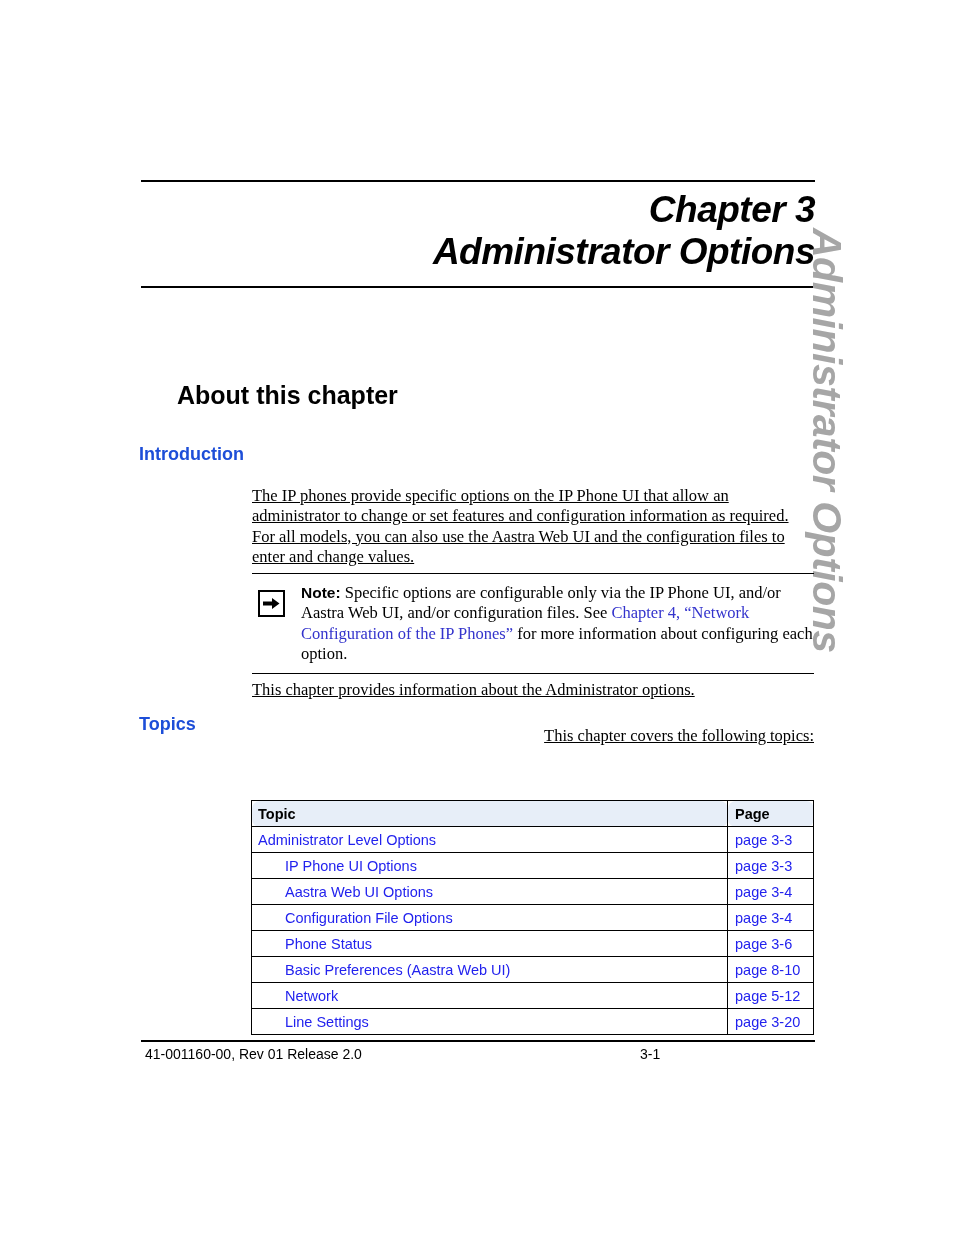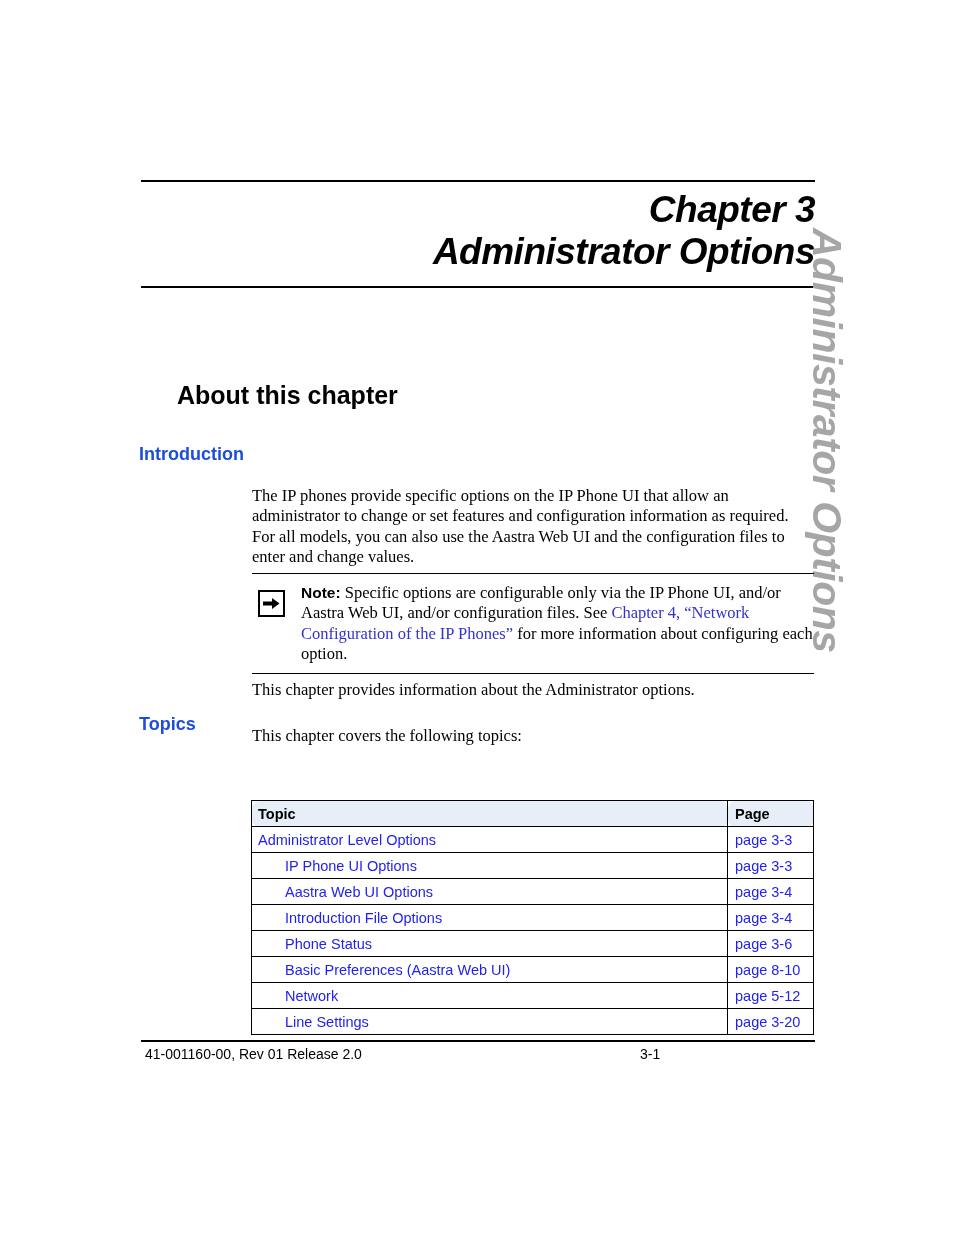--- a/index.html
+++ b/index.html
@@ -95,20 +95,21 @@
   
   .body-text {
     position: absolute;
     left: 252px;
     width: 562px;
     font-family: "Liberation Serif", "DejaVu Serif", serif;
     font-size: 16.5px;
     line-height: 20.3px;
     color: #000;
     text-align: left;
+    text-decoration: underline;
   }
 
   
   .note-box {
     position: absolute;
     left: 252px;
     top: 573px;
     width: 562px;
   }
   .note-box .rule-thin {
@@ -250,21 +251,21 @@
         <span class="note-label">Note:</span><span> Specific options are configurable only via the IP Phone UI, and/or Aastra Web UI, and/or configuration files. See </span><span class="link-blue">Chapter 4, “Network Configuration of the IP Phones”</span><span> for more information about configuring each option.</span>
       </div>
     </div>
     <div class="rule-thin"></div>
   </div>
 
   <div class="body-text" style="top:680px;">This chapter provides information about the Administrator options.</div>
 
   <div class="h2" style="top:714px;">Topics</div>
 
-  <div class="body-text" style="top:726px;">This chapter covers the following topics:</div>
+  <div class="body-text" style="top:726px;text-align:right;">This chapter covers the following topics:</div>
 
   <table class="topics-table">
     <colgroup>
       <col class="col-topic">
       <col class="col-page">
     </colgroup>
     <thead>
       <tr>
         <th>
             <div class="cell-pad-topic">Topic</div>
@@ -294,21 +295,21 @@
         <tr class="indent-1">
           <td>
             <div class="cell-pad-topic"><span class="tlink">Aastra Web UI Options</span></div>
           </td>
           <td>
             <div class="cell-pad-page"><span class="tlink">page 3-4</span></div>
           </td>
         </tr>
         <tr class="indent-1">
           <td>
-            <div class="cell-pad-topic"><span class="tlink">Introduction File Options</span></div>
+            <div class="cell-pad-topic"><span class="tlink">Configuration File Options</span></div>
           </td>
           <td>
             <div class="cell-pad-page"><span class="tlink">page 3-4</span></div>
           </td>
         </tr>
         <tr class="indent-1">
           <td>
             <div class="cell-pad-topic"><span class="tlink">Phone Status</span></div>
           </td>
           <td>

